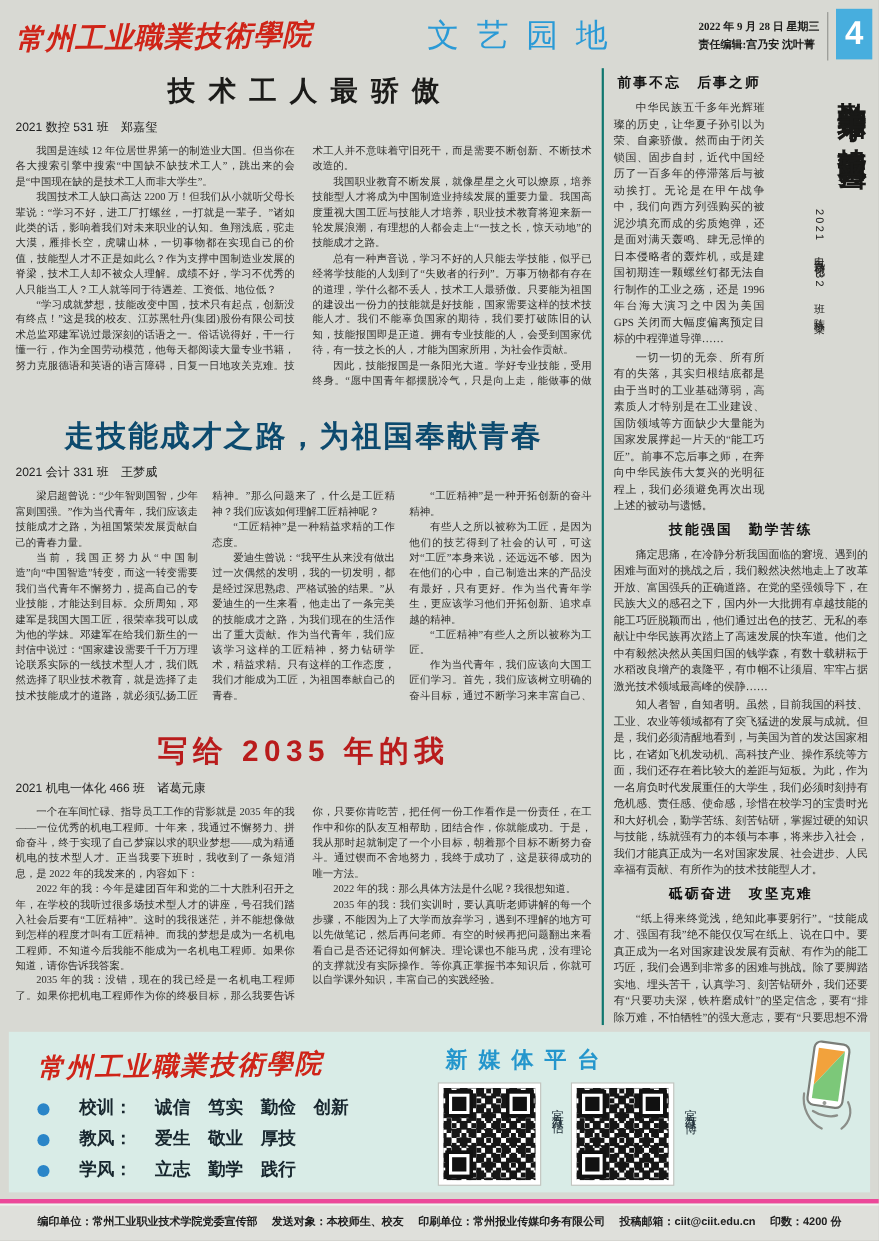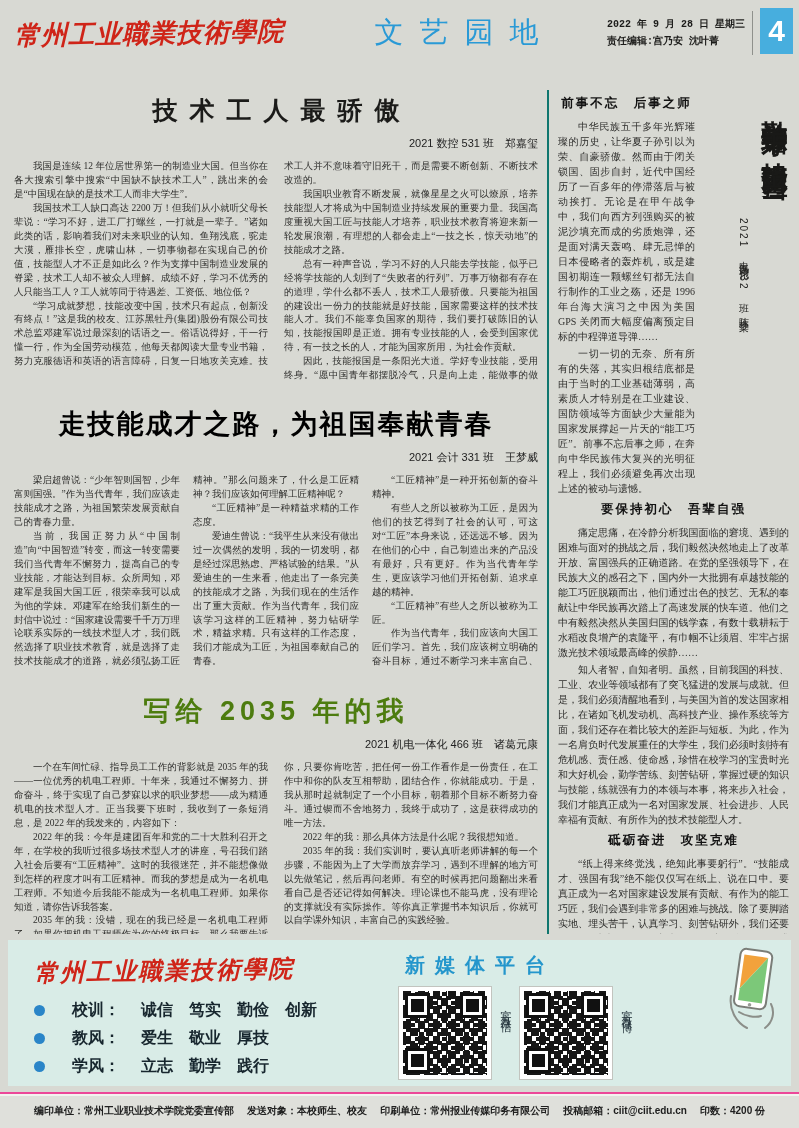--- a/index.html
+++ b/index.html
@@ -4,36 +4,36 @@
 <style>
   html,body{margin:0;padding:0;background:#b9bab5;}
   .page{width:799px;height:1128px;margin:0 auto;background:#d8d9d3;overflow:hidden;
         display:flex;flex-direction:column;font-family:"Liberation Serif",serif;color:#2e2e2c;position:relative;}
   
   .hdr{height:54px;display:flex;align-items:center;padding:6px 6px 0 14px;flex:none;}
   .masthead{width:292px;font-family:"DejaVu Serif",serif;font-style:italic;font-weight:bold;
             font-size:26px;color:#cf2418;letter-spacing:1px;transform:rotate(-1deg);white-space:nowrap;}
   .section-title{flex:1;text-align:center;font-family:"Liberation Sans",sans-serif;font-weight:normal;
             font-size:29px;color:#2a9ad6;letter-spacing:16px;text-indent:16px;white-space:nowrap;}
-  .date-block{font-family:Liberation Mono, monospace;font-size:10px;font-weight:bold;color:#1c1c1a;
+  .date-block{font-family:Liberation Serif, serif;font-size:10px;font-weight:bold;color:#1c1c1a;
             line-height:1.7;text-align:left;white-space:nowrap;}
   .hdr-sep{width:1px;height:44px;background:#8f918c;margin:0 7px;}
   .page-num{width:33px;height:46px;background:#47aede;color:#fff;font-family:"Liberation Sans",sans-serif;
             font-size:30px;font-weight:bold;display:flex;align-items:center;justify-content:center;align-self:flex-start;margin-top:2px;}
   
-  .main{flex:1;display:flex;padding:2px 10px 0 14px;overflow:hidden;margin-top:28px;}
+  .main{flex:1;display:flex;padding:2px 10px 0 14px;overflow:hidden;}
   .left{width:524px;flex:none;overflow:hidden;}
   .right{flex:1;margin-left:9px;padding-left:9px;border-left:2px solid #0f766e;overflow:hidden;}
   .t1{font-family:"Liberation Sans",sans-serif;font-weight:bold;font-size:25px;color:#1b1b19;
       text-align:center;letter-spacing:12px;text-indent:12px;margin:4px 0 9px;}
-  .t2{font-family:"Liberation Sans",sans-serif;font-weight:bold;font-size:27px;color:#000000;
+  .t2{font-family:"Liberation Sans",sans-serif;font-weight:bold;font-size:27px;color:#0c4a6e;
       text-align:center;letter-spacing:2px;margin:14px 0 8px;}
-  .t3{font-family:"Liberation Sans",sans-serif;font-weight:bold;font-size:27px;color:#4d7c0f;
+  .t3{font-family:"Liberation Sans",sans-serif;font-weight:bold;font-size:27px;color:#b91c1c;
       text-align:center;letter-spacing:5px;margin:15px 0 8px;}
-  .byline{font-family:"Liberation Sans",sans-serif;font-size:11px;color:#222;text-align:right;margin:0 0 9px;}
+  .byline{font-family:"Liberation Sans",sans-serif;font-size:11px;color:#222;text-align:left;margin:0 0 9px;}
   .body2{height:232px;column-count:2;column-gap:16px;column-fill:auto;overflow:hidden;
          font-size:9.5px;line-height:1.47;text-align:justify;}
   .body3{height:204px;column-count:3;column-gap:13px;column-fill:auto;overflow:hidden;
          font-size:9.5px;line-height:1.47;text-align:justify;}
   .body2b{height:194px;column-count:2;column-gap:16px;column-fill:auto;overflow:hidden;
          font-size:9.5px;line-height:1.47;text-align:justify;}
   .page p{margin:0;text-indent:2em;}
   
   .vblock{float:right;width:88px;height:408px;writing-mode:vertical-rl;text-orientation:mixed;
           margin-left:6px;padding-top:10px;box-sizing:border-box;}
@@ -62,21 +62,21 @@
       background-size:15px 15px,9px 9px;background-position:0 0,3px 5px;}
   .qr::before,.qr::after,.qr .fbl{content:"";position:absolute;width:19px;height:19px;background:#111;
       border:3px solid #111;box-shadow:inset 0 0 0 3px #fff;}
   .qr::before{left:2px;top:2px;}
   .qr::after{right:2px;top:2px;}
   .qr .fbl{left:2px;bottom:2px;}
   .qr-label{writing-mode:vertical-rl;font-size:11px;color:#22313a;letter-spacing:4px;margin-top:14px;
             font-family:"Liberation Serif",serif;}
   .phone{position:absolute;right:10px;top:6px;}
   
-  .footer{flex:none;height:34px;margin-top:6px;background:#dfe0db;border-top:2px solid #ec4899;
+  .footer{flex:none;height:34px;margin-top:6px;background:#dfe0db;border-top:4px solid #ec4899;
           box-shadow:inset 0 2px 0 #f2f3ef;display:flex;align-items:center;justify-content:space-between;
           padding:0 34px;font-family:"Liberation Sans",sans-serif;font-size:10px;font-weight:bold;color:#202020;white-space:nowrap;}
 </style>
 </head>
 <body>
 
 <div class="page">
 
   <div class="hdr">
     <div class="masthead">常州工业職業技術學院</div>
@@ -137,21 +137,21 @@
     </div>
 
     <div class="right rbody">
       <div class="vblock">
         <div class="vtitle">勤学苦练增才干　技能强国勇担当</div>
         <div class="vbyline">2021 电气自动化 632 班　陈栋梁</div>
       </div>
       <div class="sub">前事不忘　后事之师</div>
       <p>中华民族五千多年光辉璀璨的历史，让华夏子孙引以为荣、自豪骄傲。然而由于闭关锁国、固步自封，近代中国经历了一百多年的停滞落后与被动挨打。无论是在甲午战争中，我们向西方列强购买的被泥沙填充而成的劣质炮弹，还是面对满天轰鸣、肆无忌惮的日本侵略者的轰炸机，或是建国初期连一颗螺丝钉都无法自行制作的工业之殇，还是 1996 年台海大演习之中因为美国 GPS 关闭而大幅度偏离预定目标的中程弹道导弹……</p>
       <p>一切一切的无奈、所有所有的失落，其实归根结底都是由于当时的工业基础薄弱，高素质人才特别是在工业建设、国防领域等方面缺少大量能为国家发展撑起一片天的“能工巧匠”。前事不忘后事之师，在奔向中华民族伟大复兴的光明征程上，我们必须避免再次出现上述的被动与遗憾。</p>
-      <div class="sub">要保持初心　吾辈自强</div>
+      <div class="sub">技能强国　勤学苦练</div>
       <p>痛定思痛，在冷静分析我国面临的窘境、遇到的困难与面对的挑战之后，我们毅然决然地走上了改革开放、富国强兵的正确道路。在党的坚强领导下，在民族大义的感召之下，国内外一大批拥有卓越技能的能工巧匠脱颖而出，他们通过出色的技艺、无私的奉献让中华民族再次踏上了高速发展的快车道。他们之中有毅然决然从美国归国的钱学森，有数十载耕耘于水稻改良增产的袁隆平，有巾帼不让须眉、牢牢占据激光技术领域最高峰的侯静……</p>
       <p>知人者智，自知者明。虽然，目前我国的科技、工业、农业等领域都有了突飞猛进的发展与成就。但是，我们必须清醒地看到，与美国为首的发达国家相比，在诸如飞机发动机、高科技产业、操作系统等方面，我们还存在着比较大的差距与短板。为此，作为一名肩负时代发展重任的大学生，我们必须时刻持有危机感、责任感、使命感，珍惜在校学习的宝贵时光和大好机会，勤学苦练、刻苦钻研，掌握过硬的知识与技能，练就强有力的本领与本事，将来步入社会，我们才能真正成为一名对国家发展、社会进步、人民幸福有贡献、有所作为的技术技能型人才。</p>
       <div class="sub">砥砺奋进　攻坚克难</div>
       <p>“纸上得来终觉浅，绝知此事要躬行”。“技能成才、强国有我”绝不能仅仅写在纸上、说在口中。要真正成为一名对国家建设发展有贡献、有作为的能工巧匠，我们会遇到非常多的困难与挑战。除了要脚踏实地、埋头苦干，认真学习、刻苦钻研外，我们还要有“只要功夫深，铁杵磨成针”的坚定信念，要有“排除万难，不怕牺牲”的强大意志，要有“只要思想不滑坡，办法总比困难多”的强大决心与勇气。爱迪生发明电灯经历了数不尽的失败，最终获得了成功。我国开发核潜艇历经了数十年的不懈努力，最后取得了突破。因此，只要持之以恒、坚持不懈，最终我们也一定能成为思想过硬、作风过硬、技术过硬、对国家、对民族有卓越贡献的能工巧匠。</p>
     </div>
   </div>
 
   <div class="banner">
     <div>
       <div class="b-school">常州工业職業技術學院</div>

